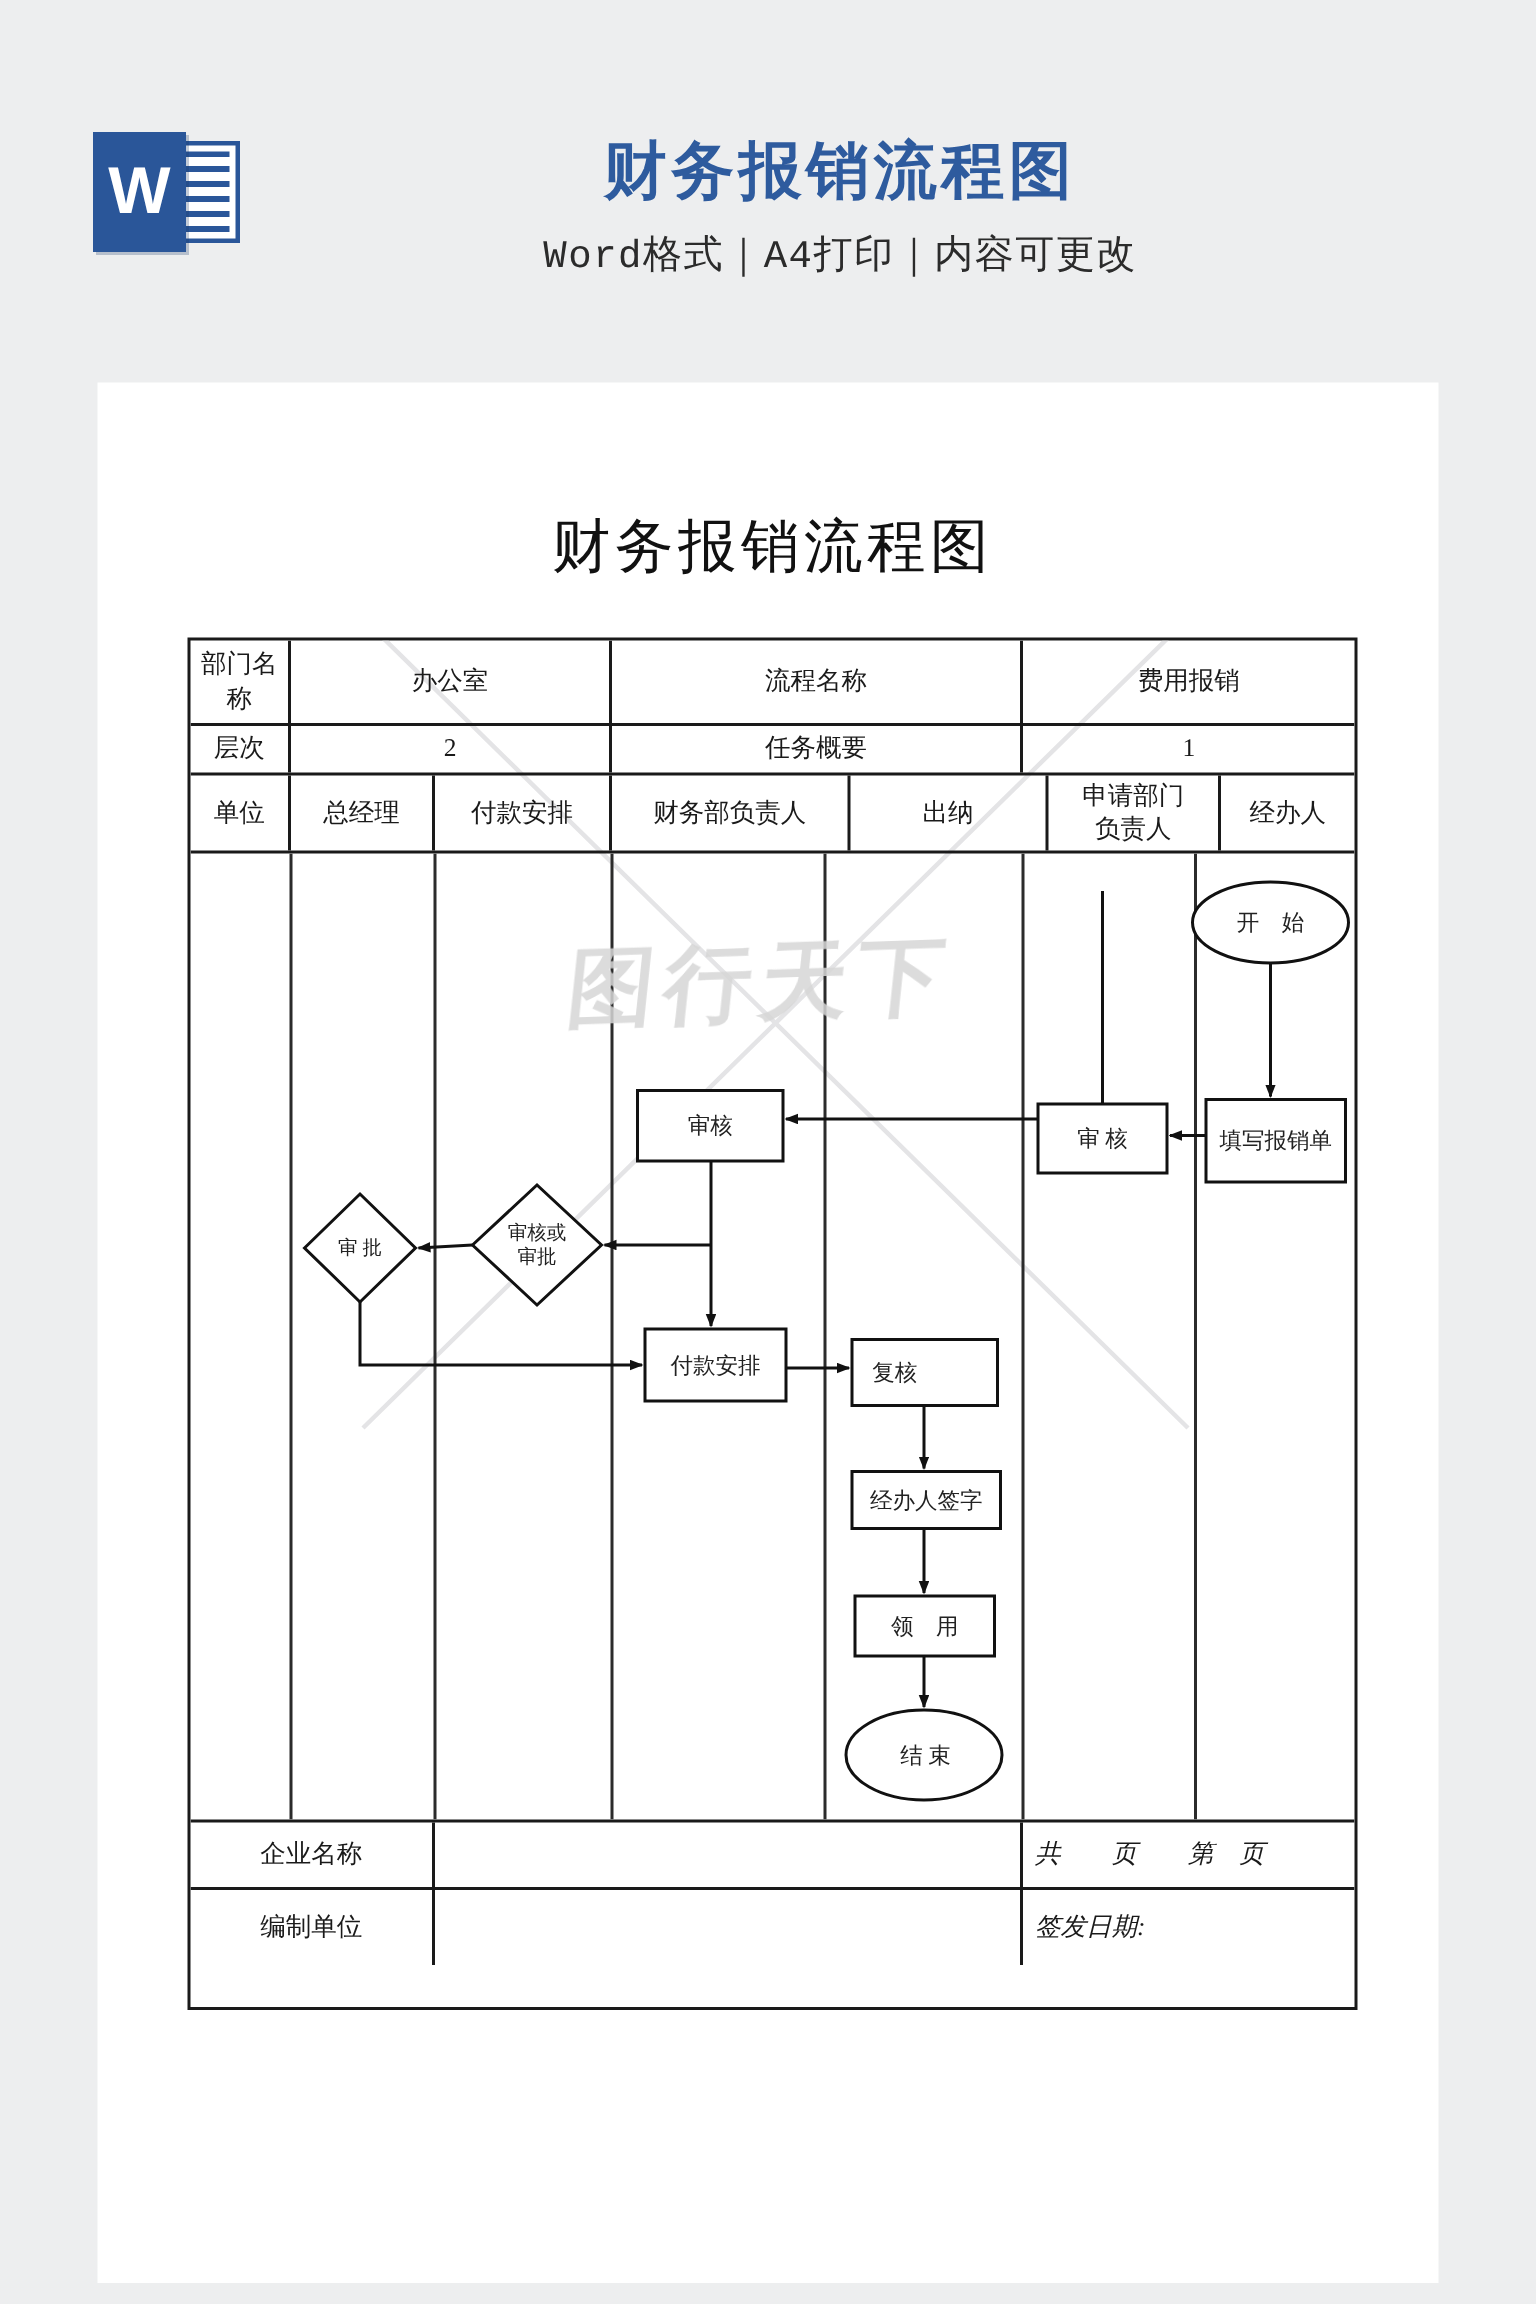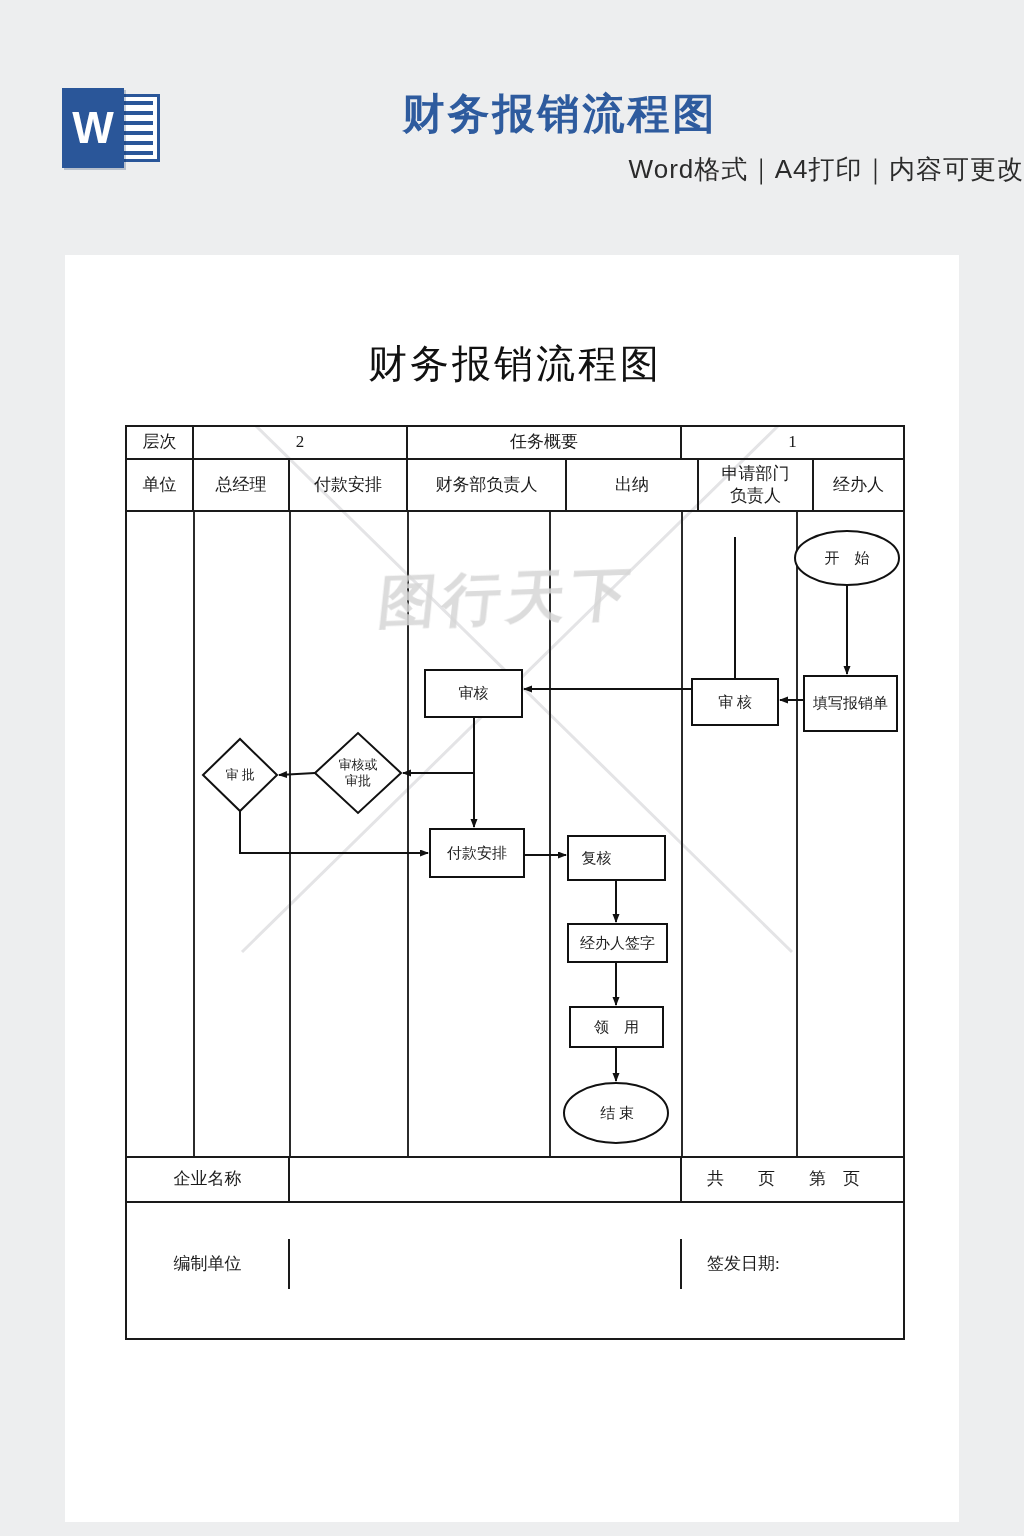--- a/index.html
+++ b/index.html
@@ -14,37 +14,37 @@
   .wicon{position:absolute;left:62px;top:88px;width:100px;height:80px;}
   .wicon .doc{position:absolute;right:2px;top:6px;width:44px;height:68px;background:#fff;border:3px solid #2a5699;box-sizing:border-box;}
   .wicon .doc .stripes{position:absolute;left:4px;right:4px;top:4px;bottom:4px;
     background:repeating-linear-gradient(to bottom,#2a5699 0 4px,#ffffff 4px 10px);}
   .wicon .panel{position:absolute;left:0;top:0;width:62px;height:80px;background:#2a5699;
     display:flex;align-items:center;justify-content:center;box-shadow:2px 2px 0 rgba(20,50,100,.25);}
   .wicon .panel span{color:#fff;font-family:"Liberation Sans","DejaVu Sans",sans-serif;font-weight:bold;font-size:44px;line-height:1;}
   .banner-title{position:absolute;left:96px;width:928px;top:86px;text-align:center;
     font-family:"Liberation Sans","DejaVu Sans",sans-serif;font-weight:bold;
     font-size:42px;letter-spacing:3px;color:#2e5b9e;}
-  .banner-sub{position:absolute;left:96px;width:928px;top:152px;text-align:right;
-    font-family:Liberation Sans, sans-serif;
+  .banner-sub{position:absolute;left:96px;width:928px;top:152px;text-align:center;
+    font-family:Liberation Mono, monospace;
     font-size:26px;letter-spacing:1px;color:#2b2b2b;}
   
   .page{position:absolute;left:65px;top:255px;width:894px;height:1267px;background:#ffffff;}
   .doc-title{position:absolute;left:60px;top:82px;width:780px;text-align:center;
     font-size:39px;letter-spacing:3px;color:#111;}
   
   .tbl{position:absolute;left:60px;top:170px;width:780px;height:915px;
     border:2px solid #1a1a1a;box-sizing:border-box;overflow:hidden;}
   .xwm{position:absolute;left:0;top:0;z-index:0;pointer-events:none;}
   .trow{display:flex;border-bottom:2px solid #1a1a1a;box-sizing:border-box;position:relative;z-index:1;}
-  .trow.last{border-bottom:none;margin-top:36px;}
+  .trow.last{border-bottom:none;}
   .tcell{border-right:2px solid #1a1a1a;box-sizing:border-box;display:flex;align-items:center;
     justify-content:center;text-align:center;font-size:17px;line-height:1.3;padding:1px;}
   .tcell.end{border-right:none;}
-  .tcell.left{justify-content:flex-start;text-align:left;padding-left:25px;}
+  .tcell.left{justify-content:flex-start;text-align:left;padding-left:8px;font-style:italic;}
   .wrap2{width:3.2em;}
   
   .flowrow{position:relative;height:646px;border-bottom:2px solid #1a1a1a;box-sizing:border-box;z-index:1;}
   .flowrow svg{position:absolute;left:0;top:0;}
   .fl{position:absolute;display:flex;align-items:center;justify-content:center;text-align:right;
     font-size:15px;color:#222;z-index:3;}
   .fl.dia{font-size:13px;line-height:1.2;flex-direction:column;}
   .wmark{position:absolute;left:252px;top:48px;z-index:2;
     font-size:58px;font-weight:bold;letter-spacing:6px;color:#d6d6d6;
     transform:skewX(-8deg) rotate(-2deg);opacity:.85;filter:blur(.4px);white-space:nowrap;}
@@ -68,20 +68,28 @@
 <div class="page">
   <div class="doc-title">财务报销流程图</div>
 
   <div class="tbl">
 
     <svg class="xwm" width="780" height="915">
       <line x1="125" y1="-5" x2="665" y2="525" stroke="#e4e4e6" stroke-width="3"></line>
       <line x1="655" y1="-5" x2="115" y2="525" stroke="#e4e4e6" stroke-width="3"></line>
     </svg>
 
+    <div class="trow" style="height:57px">
+      <div class="tcell" style="width:67px">
+          <span class="wrap2">部门名称</span>
+        </div>
+      <div class="tcell" style="width:214px">办公室</div>
+      <div class="tcell" style="width:274px">流程名称</div>
+      <div class="tcell end" style="flex:1">费用报销</div>
+    </div>
 
     <div class="trow" style="height:33px">
       <div class="tcell" style="width:67px">层次</div>
       <div class="tcell" style="width:214px">2</div>
       <div class="tcell" style="width:274px">任务概要</div>
       <div class="tcell end" style="flex:1">1</div>
     </div>
 
     <div class="trow" style="height:52px">
       <div class="tcell" style="width:67px">单位</div>

